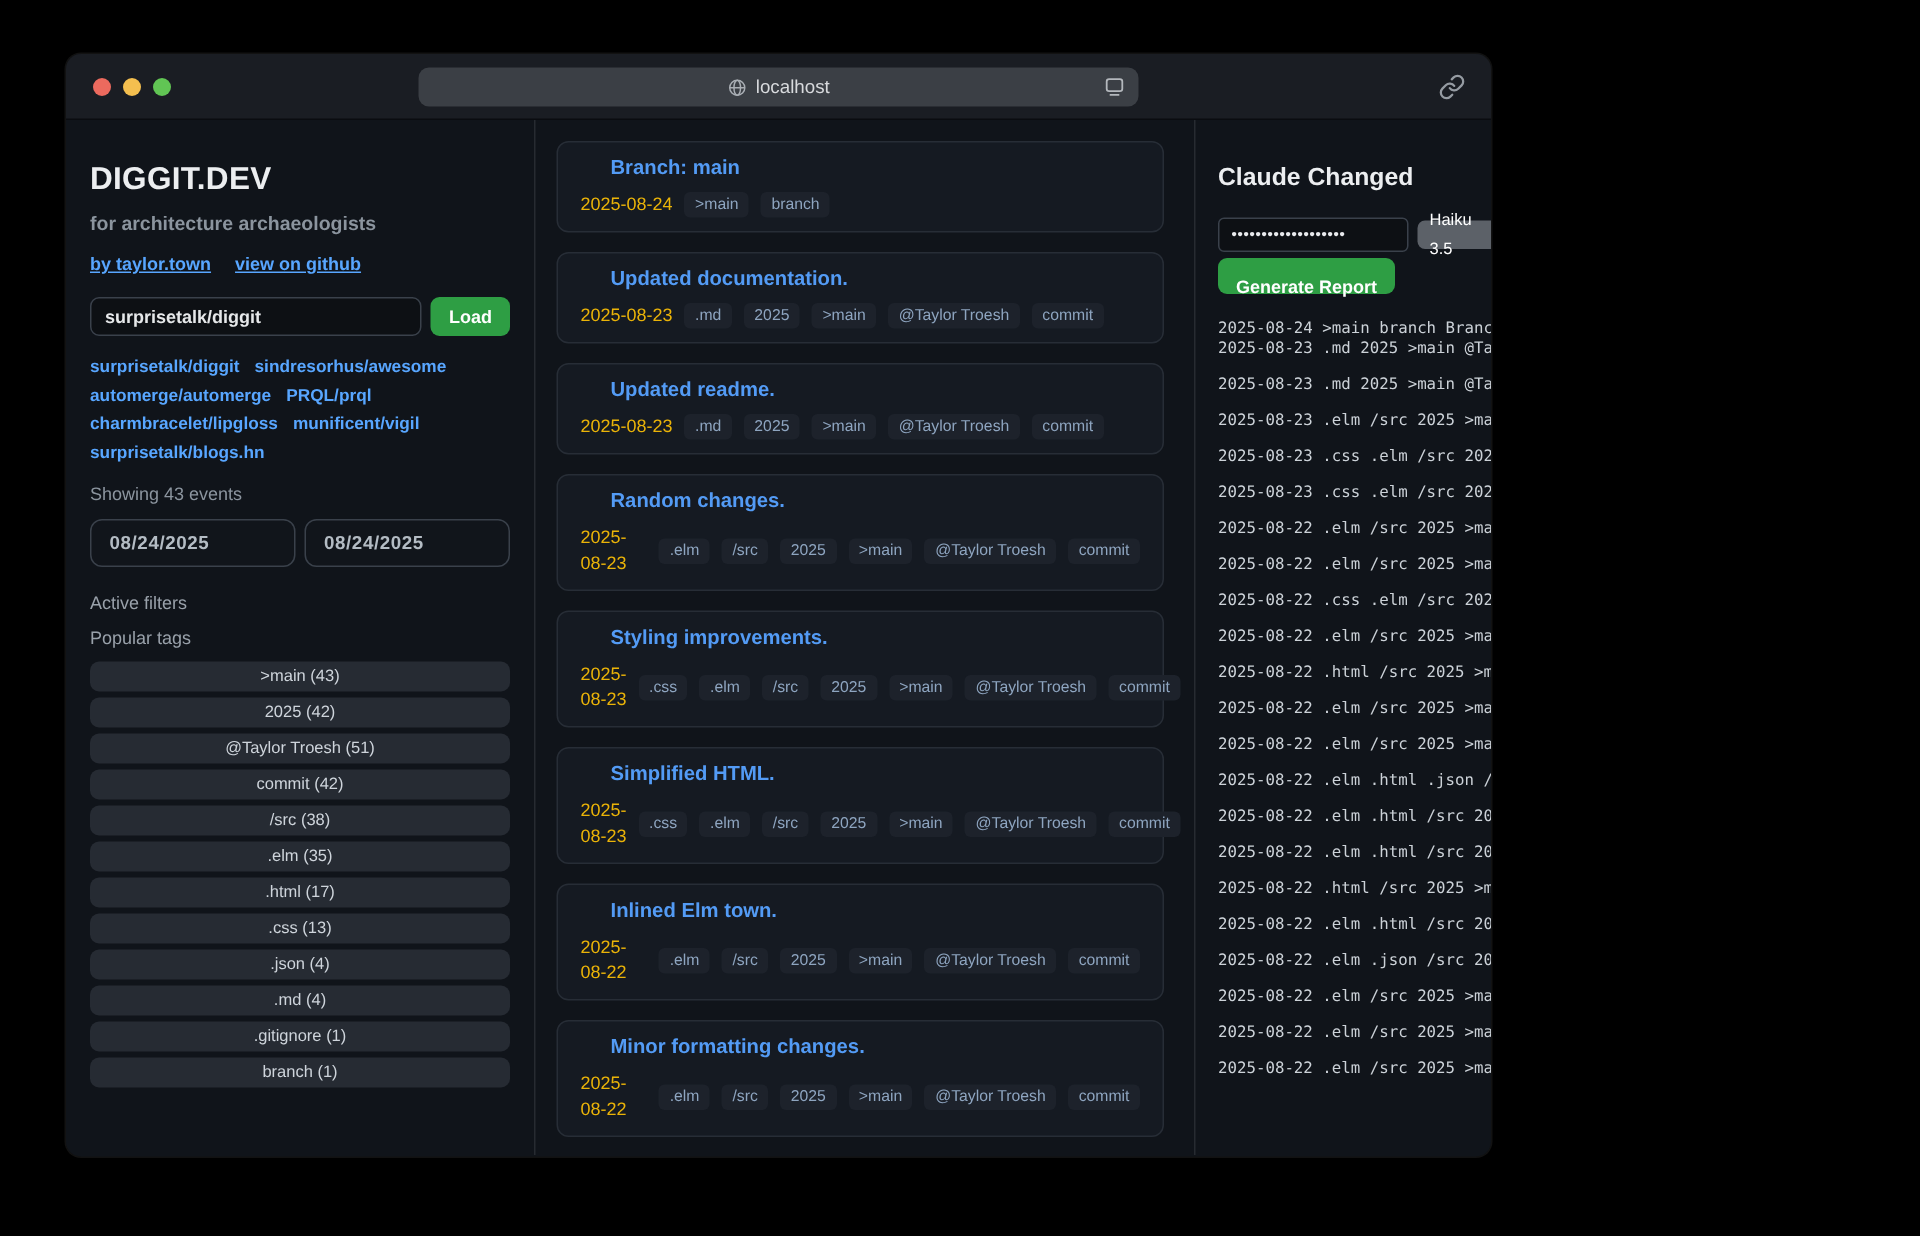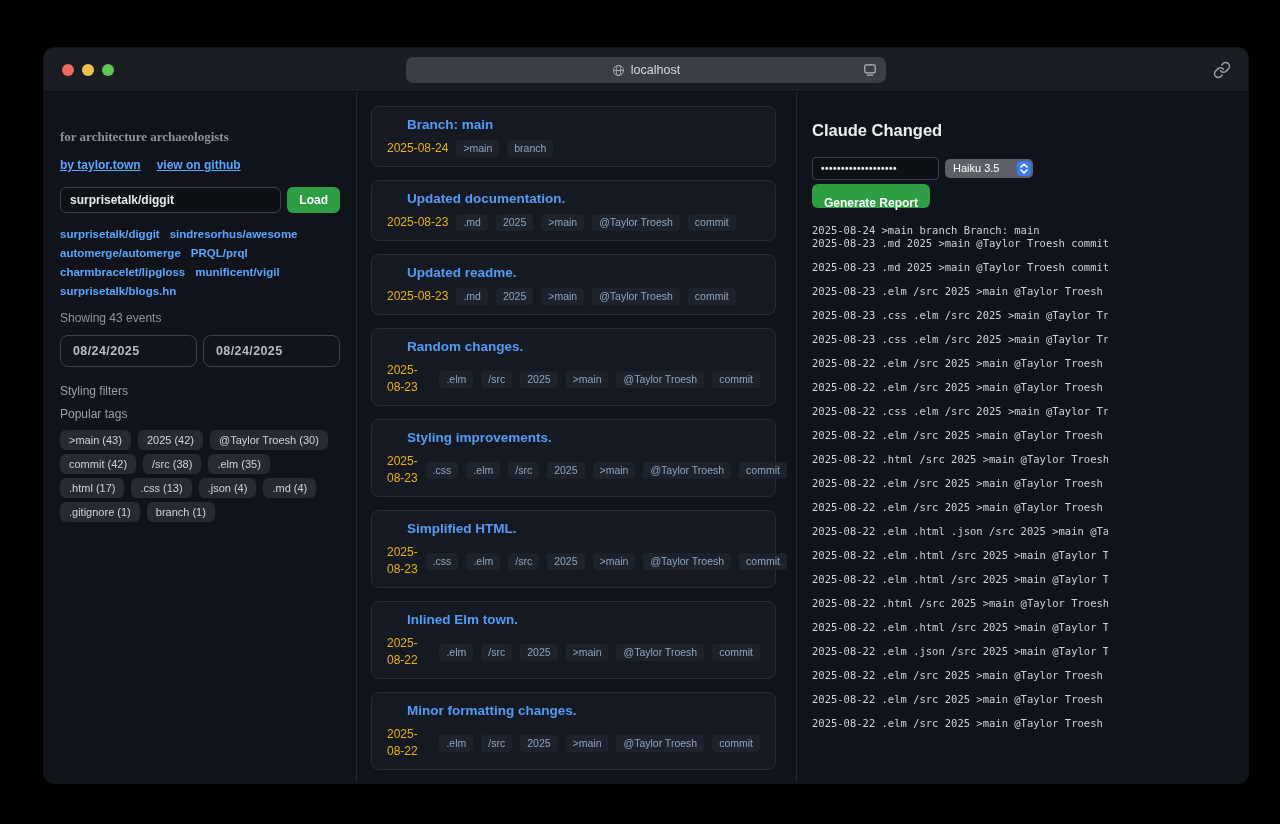--- a/index.html
+++ b/index.html
@@ -1,21 +1,21 @@
 <!DOCTYPE html>
 <html><head>
 <meta charset="utf-8">
 <style>
   * { box-sizing: border-box; margin: 0; padding: 0; }
   html,body { width:1280px; height:824px; background:#000; overflow:hidden;
     font-family:"Liberation Sans", sans-serif; }
   .screen { position:relative; width:1280px; height:824px; background:#000; }
 
   
-  .window { position:absolute; left:44px; top:48px; width:1204px; height:735px;
+  .window { position:absolute; left:44px; top:36px; width:950px; height:735px;
     background:#10141a; border-radius:10px; overflow:hidden;
     box-shadow:0 0 0 1px rgba(255,255,255,.07), 0 25px 60px rgba(0,0,0,.7); }
 
   .toolbar { position:relative; height:44px; background:#1a1d23;
     border-bottom:1px solid #0a0c10; }
   .traffic { position:absolute; left:18px; top:16px; display:flex; gap:8px; }
   .dot { width:12px; height:12px; border-radius:50%; }
   .dot.red { background:#ec6a5e; } .dot.yellow { background:#f4bf4f; } .dot.green { background:#61c554; }
 
   .urlbar { position:absolute; left:50%; top:9px; transform:translateX(-50%);
@@ -27,40 +27,40 @@
   .toolbar .link-icon { position:absolute; right:17px; top:13px; color:#959ba2; }
 
   
   .content { display:flex; height:690px; background:#10141a; }
   .sidebar { flex:0 0 313px; border-right:1px solid #272b31; padding:28px 16px 0 16px; overflow:hidden; }
   .middle  { flex:0 0 440px; border-right:1px solid #272b31; padding:14px 20px 0 14px; overflow:hidden; }
   .rightpane { flex:1; min-width:0; padding:29px 0 0 15px; overflow:hidden; }
 
   
   .app-title { color:#eceef0; font-size:21px; font-weight:800; letter-spacing:.2px; }
-  .tagline { margin-top:9px; color:#8b949e; font-size:13px; font-weight:700;font-family:Liberation Serif, serif; }
+  .tagline { margin-top:9px; color:#8b949e; font-size:13px; font-weight:700; }
   .top-links { margin-top:13px; display:flex; gap:16px; }
   a.ulink { color:#58a6ff; font-size:12px; font-weight:600; text-decoration:underline; }
   .load-row { margin-top:15px; display:flex; gap:6px; }
   .repo-input { flex:1; height:26px; background:#0d1014; border:1px solid #3a414b;
     border-radius:6px; color:#e6e8ea; font-size:12px; font-weight:700; padding:0 9px;
     font-family:"Liberation Sans", sans-serif; outline:none; }
   .btn-green { background:#2e9e44; color:#fff; border:none; border-radius:6px;
     font-size:12px; font-weight:700; padding:0 12px; height:26px; cursor:pointer;
     font-family:"Liberation Sans", sans-serif; }
   .repo-links { margin-top:13px; display:flex; flex-wrap:wrap; column-gap:10px; row-gap:2px; width:285px; }
   a.repo-link { color:#58a6ff; font-size:11.5px; font-weight:600; text-decoration:none; line-height:17px; }
   .events-count { margin-top:11px; color:#8b949e; font-size:12px; }
   .date-row { margin-top:10px; display:flex; gap:6px; }
   .date-input { width:137px; height:32px; background:#11151b; border:1px solid #3a414b;
     border-radius:8px; color:#b4bcc4; font-size:12.5px; font-weight:600; letter-spacing:.4px;
     padding:0 12px; font-family:"Liberation Sans", sans-serif; outline:none; }
   .filter-label { margin-top:17px; color:#99a1aa; font-size:12px; }
   .filter-label.second { margin-top:9px; }
-  .tags-wrap { margin-top:9px; display:flex; flex-wrap:wrap; gap:4px 7px; }
+  .tags-wrap { margin-top:9px; display:flex; flex-wrap:wrap; gap:4px 7px;flex-direction:column; }
   .tag { background:#262b33; border:none; color:#ced4db; border-radius:6px;
     font-size:11px; font-weight:500; padding:4px 9px; cursor:pointer;
     font-family:"Liberation Sans", sans-serif; line-height:12px; }
 
   
   .card { background:#151a22; border:1px solid #272d36; border-radius:8px;
     padding:8px 15px 9px 15px; margin-bottom:13px; }
   .card-title { display:inline-block; color:#539bf5; font-size:13.5px; font-weight:600;
     line-height:17px; text-decoration:none;padding-left:20px; }
   .card-meta { margin-top:7px; display:flex; align-items:center; gap:8px; flex-wrap:nowrap; }
@@ -118,20 +118,21 @@
         <svg width="18" height="18" viewBox="0 0 24 24" fill="none" stroke="currentColor" stroke-width="2" stroke-linecap="round" stroke-linejoin="round">
           <path d="M10 13a5 5 0 0 0 7.54.54l3-3a5 5 0 0 0-7.07-7.07l-1.72 1.71"></path>
           <path d="M14 11a5 5 0 0 0-7.54-.54l-3 3a5 5 0 0 0 7.07 7.07l1.71-1.71"></path>
         </svg>
       </span>
     </div>
 
     <div class="content">
 
       <aside class="sidebar">
+        <h1 class="app-title">DIGGIT.DEV</h1>
         <div class="tagline">for architecture archaeologists</div>
         <div class="top-links">
           <a class="ulink" href="#">by taylor.town</a>
           <a class="ulink" href="#">view on github</a>
         </div>
         <div class="load-row">
           <input class="repo-input" type="text" value="surprisetalk/diggit" style="">
           <button class="btn-green">Load</button>
         </div>
         <div class="repo-links">
@@ -141,26 +142,26 @@
             <a class="repo-link" href="#">PRQL/prql</a>
             <a class="repo-link" href="#">charmbracelet/lipgloss</a>
             <a class="repo-link" href="#">munificent/vigil</a>
             <a class="repo-link" href="#">surprisetalk/blogs.hn</a>
           </div>
         <div class="events-count">Showing 43 events</div>
         <div class="date-row">
           <input class="date-input" type="text" value="08/24/2025" style="">
           <input class="date-input" type="text" value="08/24/2025" style="">
         </div>
-        <div class="filter-label">Styling filters</div>
+        <div class="filter-label">Active filters</div>
         <div class="filter-label second">Popular tags</div>
         <div class="tags-wrap">
             <button class="tag">&gt;main (43)</button>
             <button class="tag">2025 (42)</button>
-            <button class="tag">@Taylor Troesh (30)</button>
+            <button class="tag">@Taylor Troesh (51)</button>
             <button class="tag">commit (42)</button>
             <button class="tag">/src (38)</button>
             <button class="tag">.elm (35)</button>
             <button class="tag">.html (17)</button>
             <button class="tag">.css (13)</button>
             <button class="tag">.json (4)</button>
             <button class="tag">.md (4)</button>
             <button class="tag">.gitignore (1)</button>
             <button class="tag">branch (1)</button>
           </div>

